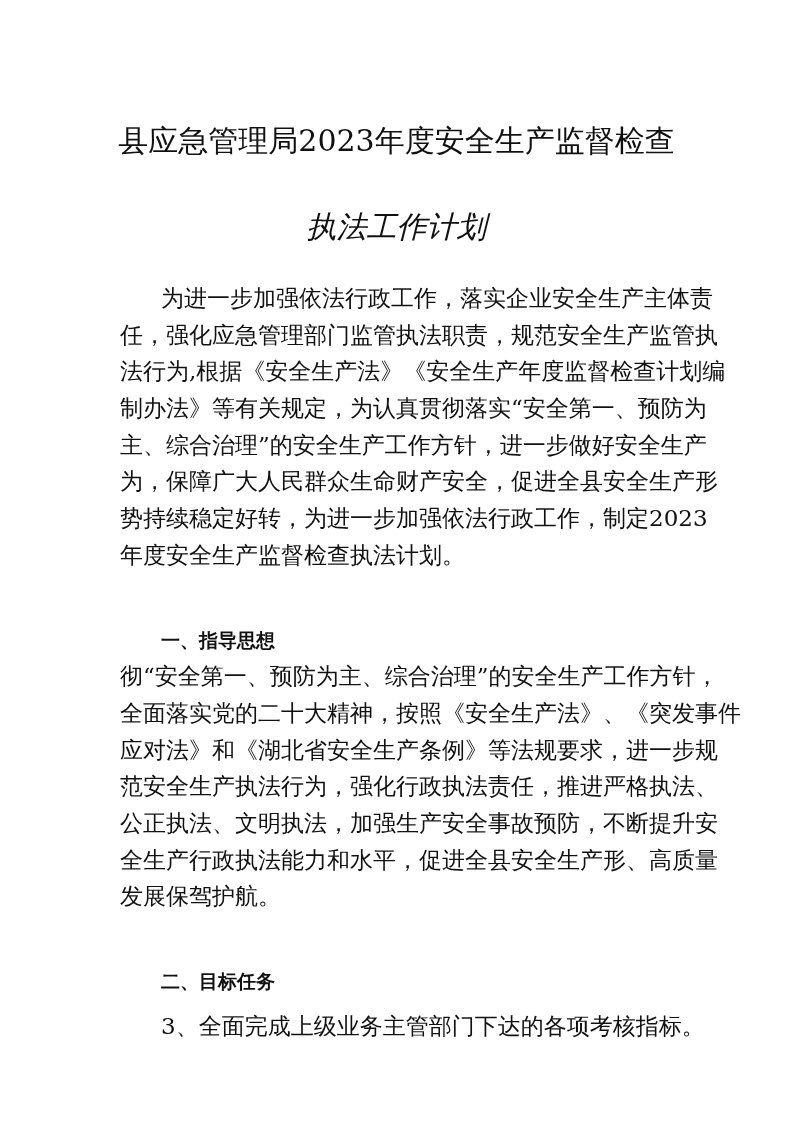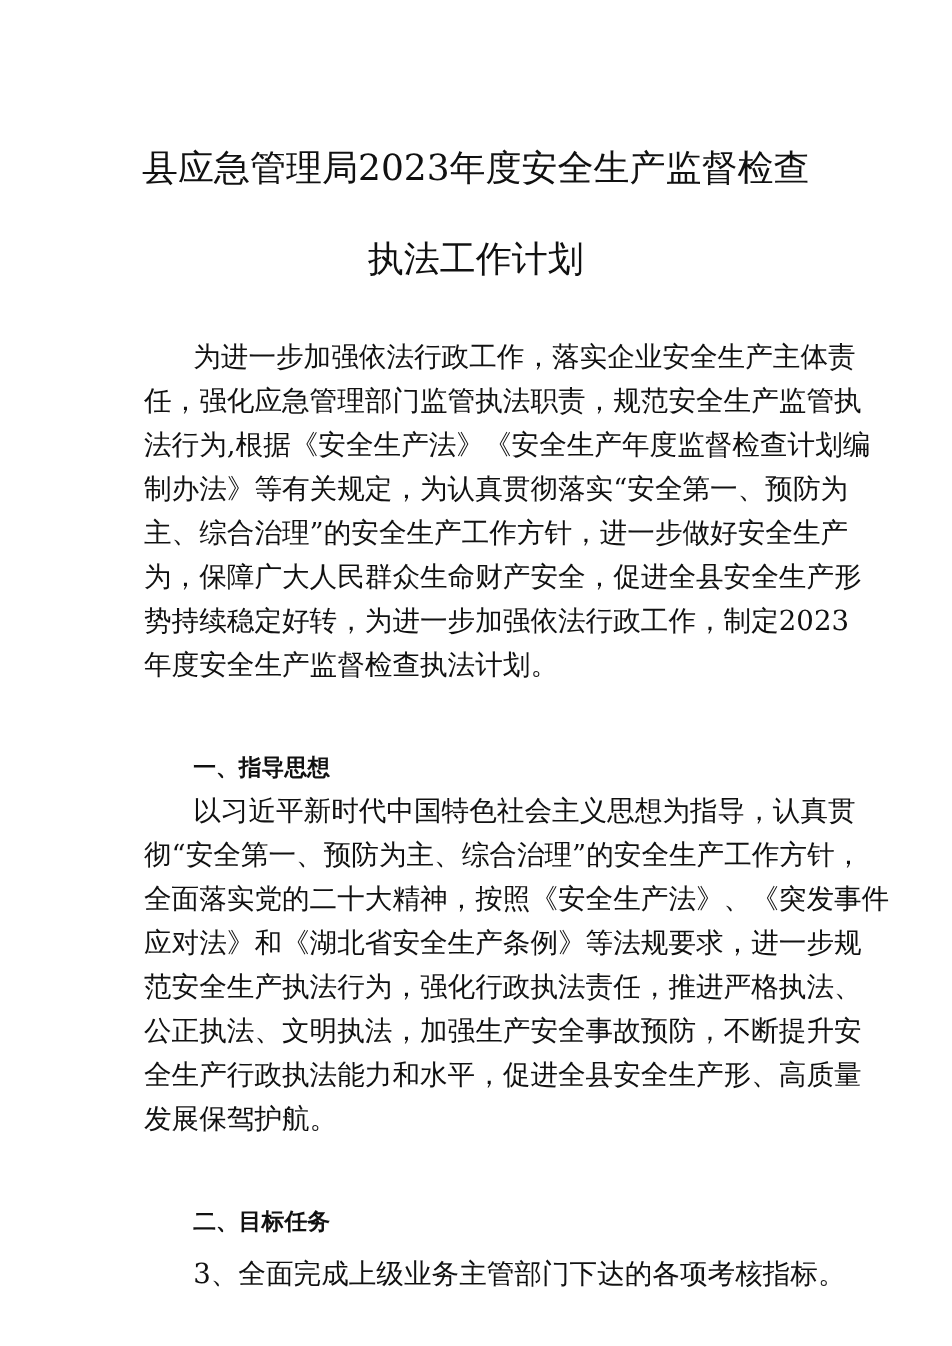--- a/index.html
+++ b/index.html
@@ -1,21 +1,21 @@
 <!DOCTYPE html>
 <html><head>
   <meta charset="utf-8">
   <style>
     html, body { margin: 0; padding: 0; background: #ffffff; }
     body { width: 793px; height: 1122px; position: relative; overflow: hidden;
       font-family: "DejaVu Serif", "Liberation Serif", serif; color: #111; }
     .title { position: absolute; left: 0; width: 793px; text-align: center;
       font-size: 30px; line-height: 40px; letter-spacing: 0px; color: #111; }
     .t1 { top: 121px; }
-    .t2 { top: 197px; }
+    .t2 { top: 207px; font-style: italic; }
     .body { position: absolute; left: 120px; width: 553px; top: 280px; }
     .line { height: 36.7px; line-height: 36.7px; font-size: 23px; white-space: nowrap;
       text-align: justify; text-align-last: justify; letter-spacing: 0; }
     .line.last { text-align-last: left; }
     .indent { padding-left: 41px; }
     .heading { font-family: "DejaVu Sans", "Liberation Sans", sans-serif; font-weight: bold;
       font-size: 19px; text-align-last: left; padding-left: 41px; margin-top: 48px; }
     .gap { height: 8px; }
   </style>
 </head>
@@ -31,21 +31,20 @@
     <div class="line">法行为,根据《安全生产法》《安全生产年度监督检查计划编</div>
     <div class="line">制办法》等有关规定，为认真贯彻落实“安全第一、预防为</div>
     <div class="line">主、综合治理”的安全生产工作方针，进一步做好安全生产</div>
     <div class="line">为，保障广大人民群众生命财产安全，促进全县安全生产形</div>
     <div class="line">势持续稳定好转，为进一步加强依法行政工作，制定2023</div>
     <div class="line last">年度安全生产监督检查执法计划。</div>
   </div>
 
   <div class="line heading">一、指导思想</div>
   <div>
-    <div class="line indent">以习近平新时代中国特色社会主义思想为指导，认真贯</div>
     <div class="line">彻“安全第一、预防为主、综合治理”的安全生产工作方针，</div>
     <div class="line">全面落实党的二十大精神，按照《安全生产法》、《突发事件</div>
     <div class="line">应对法》和《湖北省安全生产条例》等法规要求，进一步规</div>
     <div class="line">范安全生产执法行为，强化行政执法责任，推进严格执法、</div>
     <div class="line">公正执法、文明执法，加强生产安全事故预防，不断提升安</div>
     <div class="line">全生产行政执法能力和水平，促进全县安全生产形、高质量</div>
     <div class="line last">发展保驾护航。</div>
   </div>
 
   <div class="line heading">二、目标任务</div>

